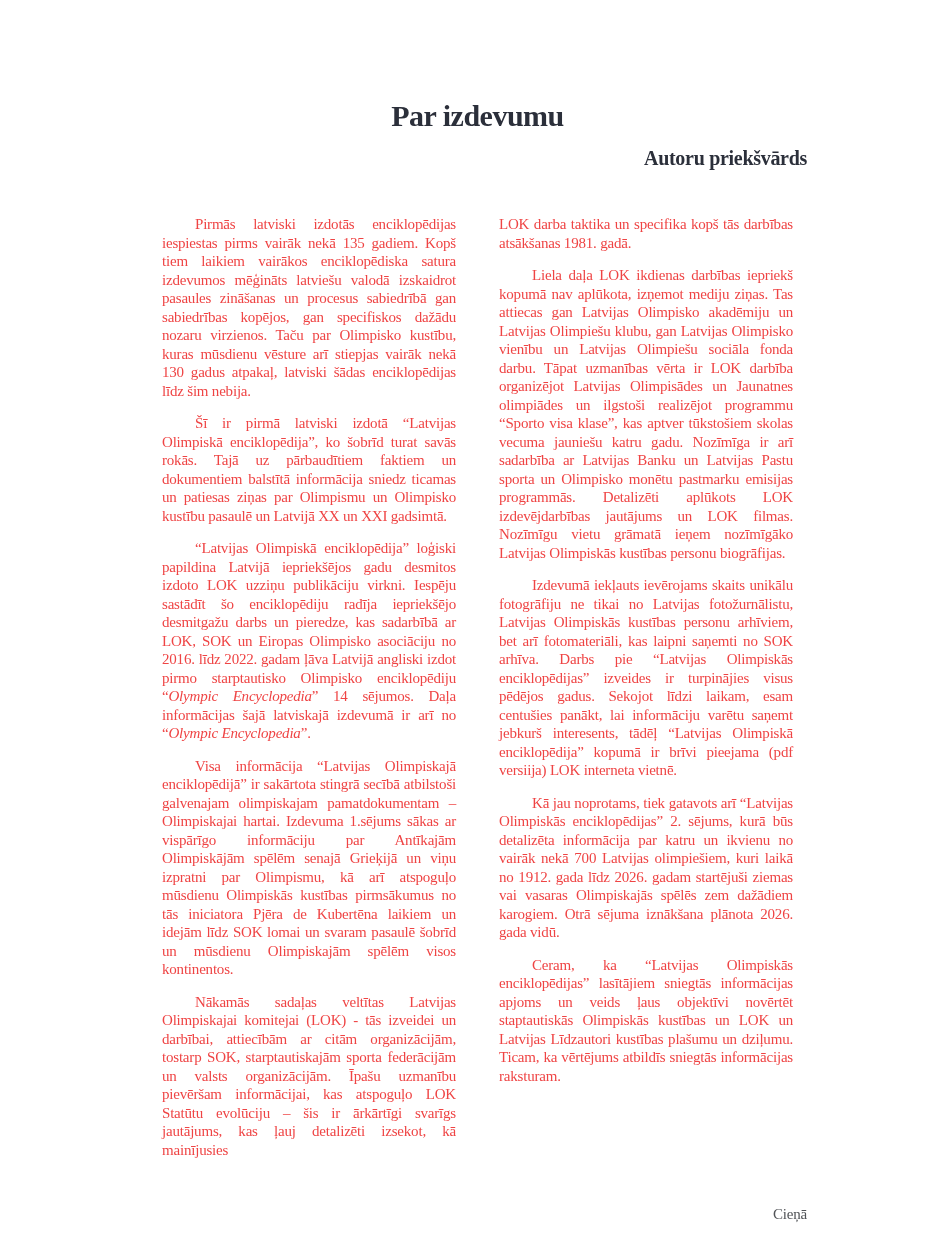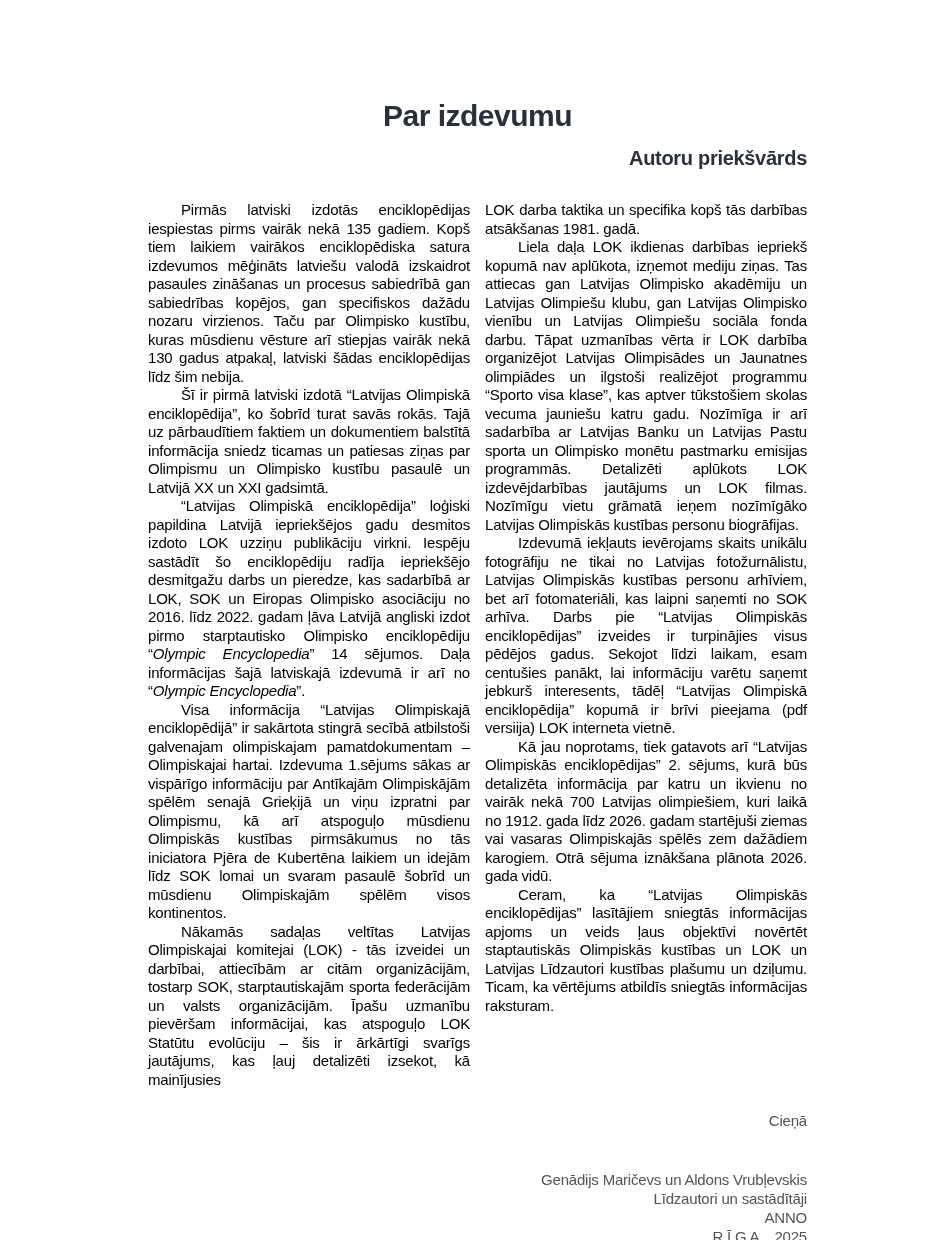--- a/index.html
+++ b/index.html
@@ -3,42 +3,42 @@
 <meta charset="utf-8">
 <style>
   html, body { margin: 0; padding: 0; background: #ffffff; }
   .page {
     position: relative;
     width: 804px;
     height: 1240px;
     margin: 0 auto;
     background: #ffffff;
     overflow: hidden;
-    font-family: Liberation Sans, sans-serif;
+    font-family: Liberation Serif, serif;
     box-sizing: border-box;
     padding: 96px 60px 0 85px;
   }
   .title-block { text-align: center; color: #2b2f3a; }
   .title-block h1 { margin: 0; font-size: 30px; line-height: 40px; font-weight: 700; letter-spacing: -0.5px; }
   .title-block h1 span { display: block; }
   .title-block h2 { margin: 9px 0 0 0; font-size: 20px; line-height: 26px; font-weight: 700; letter-spacing: -0.3px; text-align: right; }
   .cols { display: flex; gap: 15px; margin-top: 30px; }
   .col { flex: 1 1 0; min-width: 0; }
   .para {
-    margin: 0;
+    margin: 14px;
     font-size: 15px;
     line-height: 18.5px;
     letter-spacing: -0.2px;
-    color: #000000;
+    color: #ef4444;
     text-align: justify;
   }
   .para.ind { text-indent: 33px; }
   .it { font-style: italic; }
   .closing { text-align: right; color: #515357; }
-  .salutation { margin-top: 22px; font-size: 15px; line-height: 19px; letter-spacing: -0.2px; }
+  .salutation { margin-top: 32px; font-size: 15px; line-height: 19px; letter-spacing: -0.2px; }
   .signature { margin-top: 40px; font-size: 15px; line-height: 19px; letter-spacing: -0.2px; }
   .signature div { white-space: pre; }
 </style>
 </head>
 <body>
 
 <div class="page">
   <header class="title-block">
     <h1>
       <span>Par izdevumu</span>

